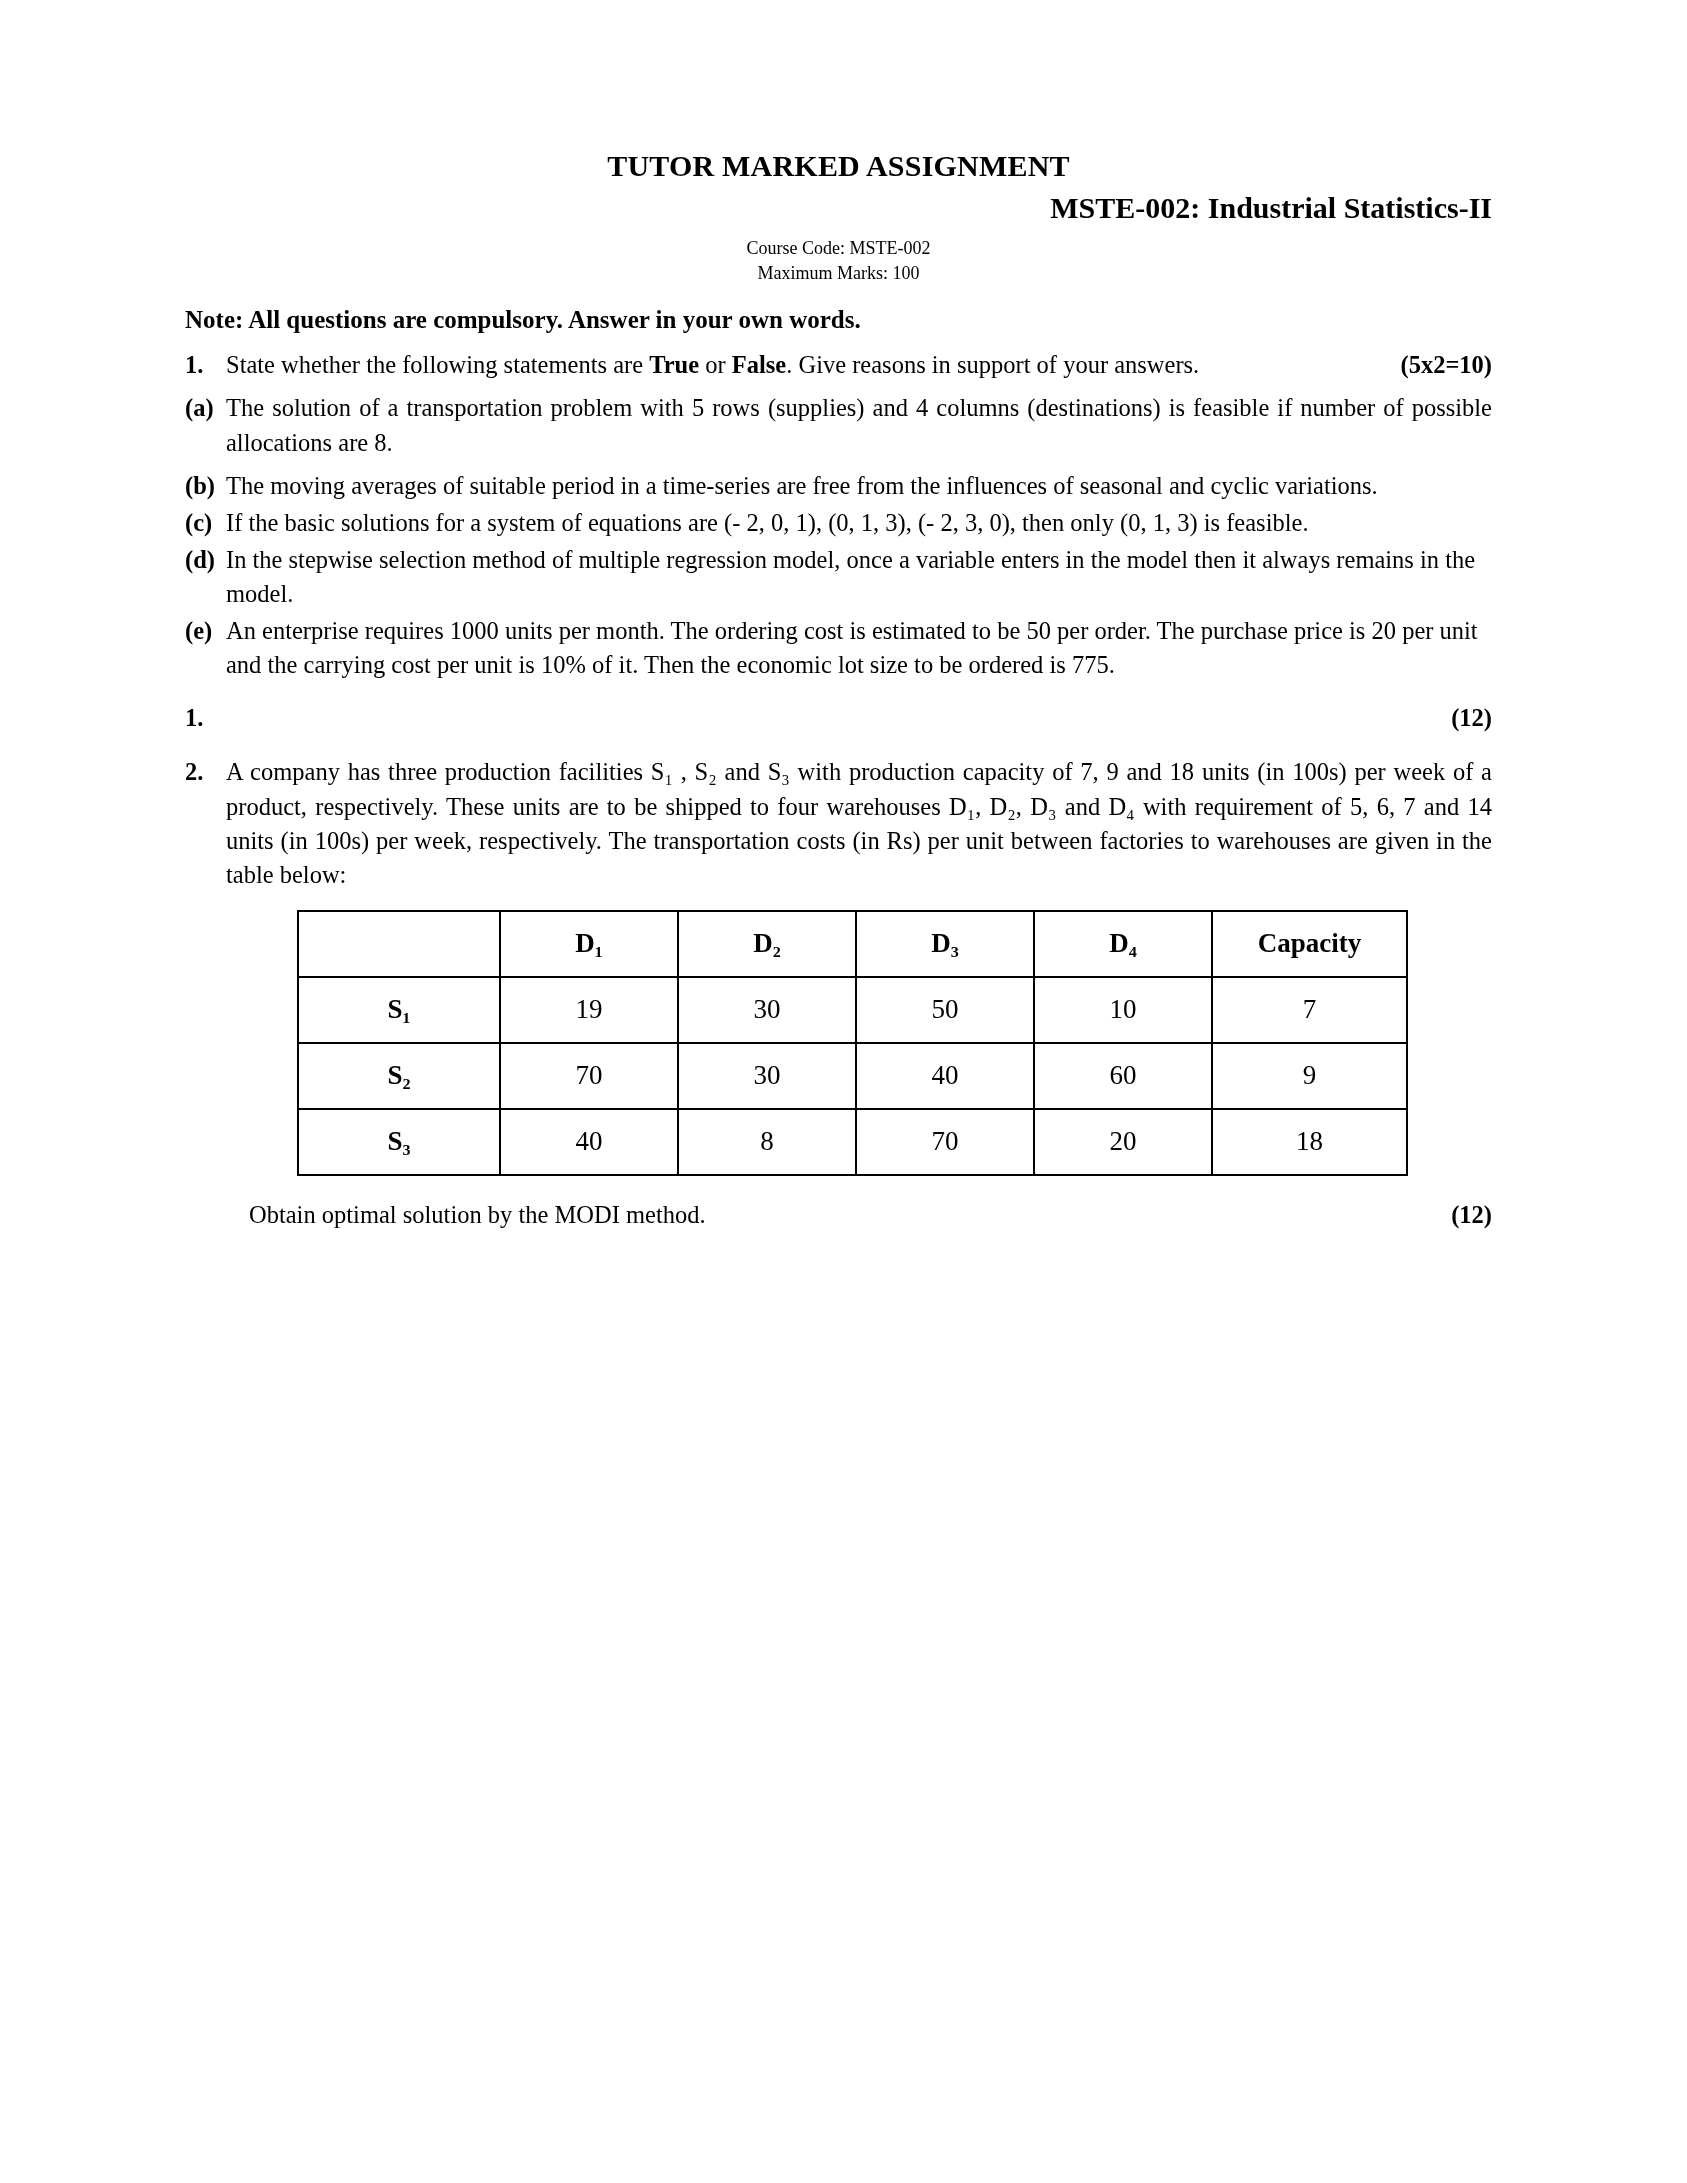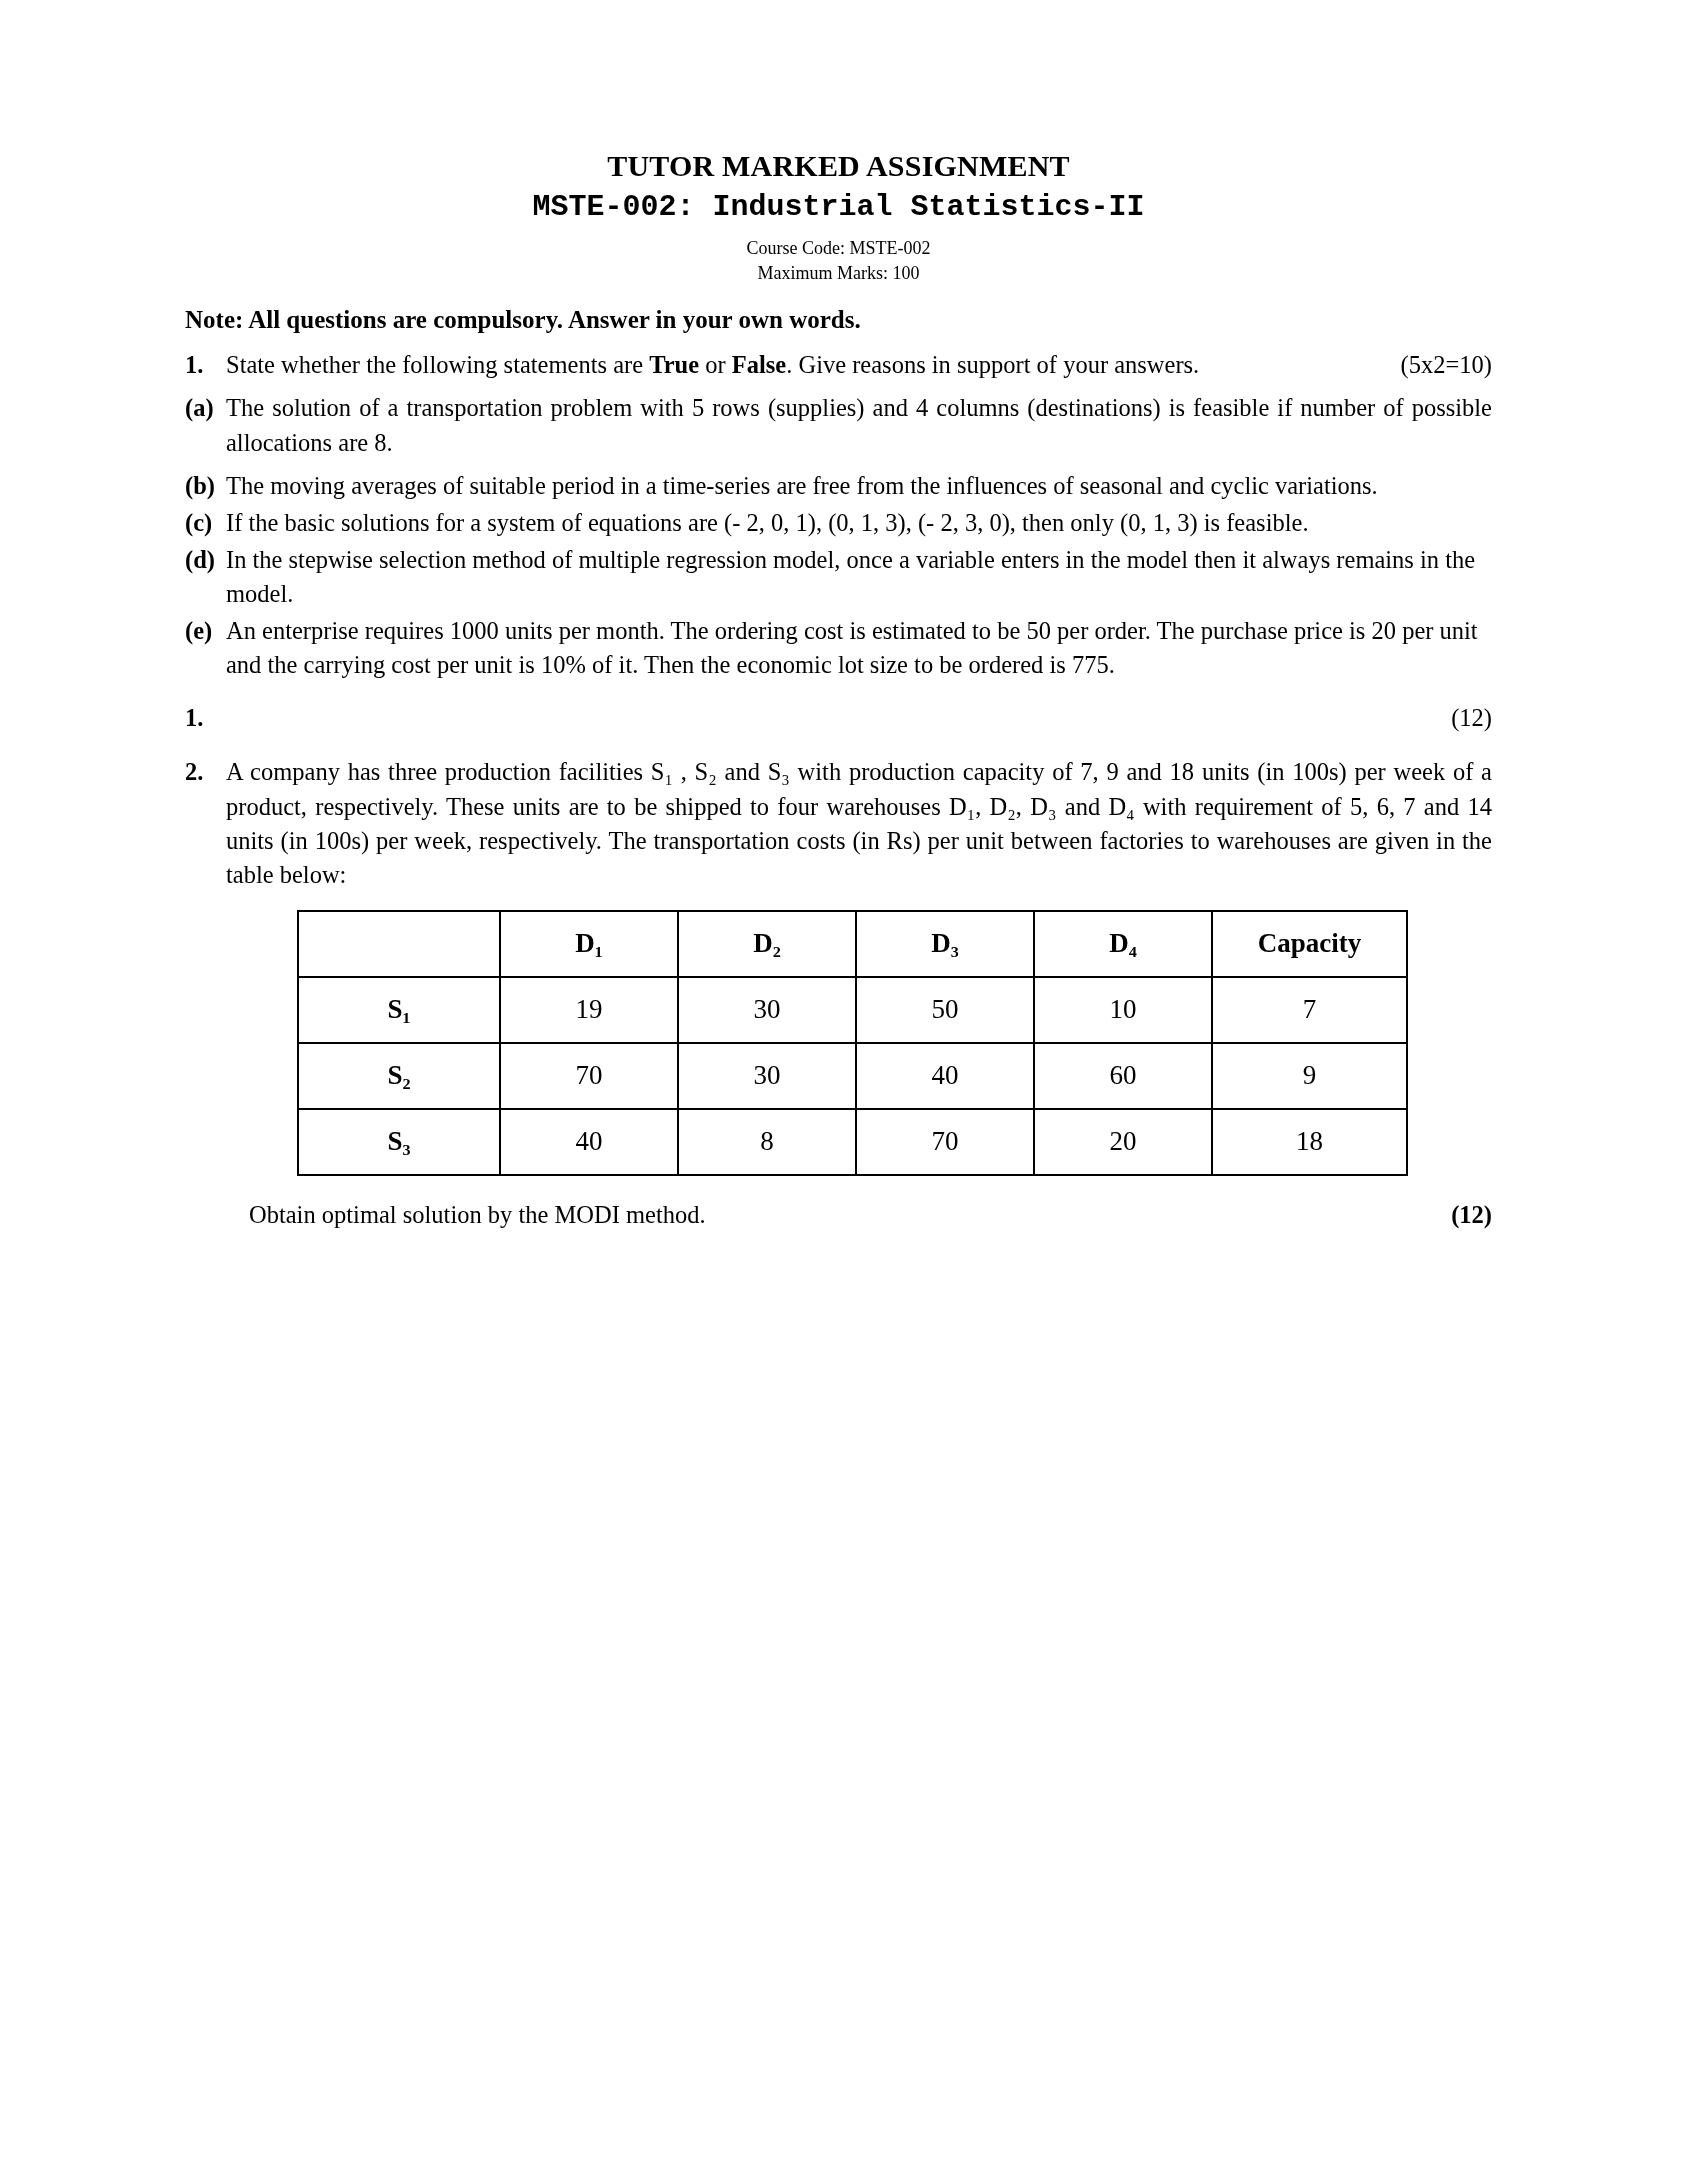--- a/index.html
+++ b/index.html
@@ -31,26 +31,25 @@
   
   .doc-title {
     text-align: center;
     font-size: 30px;
     font-weight: bold;
     line-height: 1.30;
     margin: 0 0 2.6px 0;
     letter-spacing: 0.2px;
   }
   .doc-subtitle {
-    text-align: center;
+    text-align: right;
     font-size: 30px;
     font-weight: bold;
     line-height: 1.30;
     margin: 0 0 9.3px 0;
-    font-family: Liberation Mono, monospace;
   }
   .meta-line {
     text-align: center;
     font-size: 18px;
     font-weight: normal;
     line-height: 1.40;
     margin: 0;
   }
   .note-line {
     font-size: 25px;
@@ -76,21 +75,21 @@
     flex: 1 1 auto;
     font-size: 24.5px;
     line-height: 1.40;
     text-align: justify;
     text-justify: inter-word;
     position: relative;
   }
   .qbody.nojust { text-align: left; }
   .marks {
     float: right;
-    font-weight: normal;
+    font-weight: bold;
     margin-left: 26.5px;
   }
 
   
   .sublist {
     margin: 9.3px 0 0 0;
     padding: 0;
   }
   .subitem {
     display: flex;

